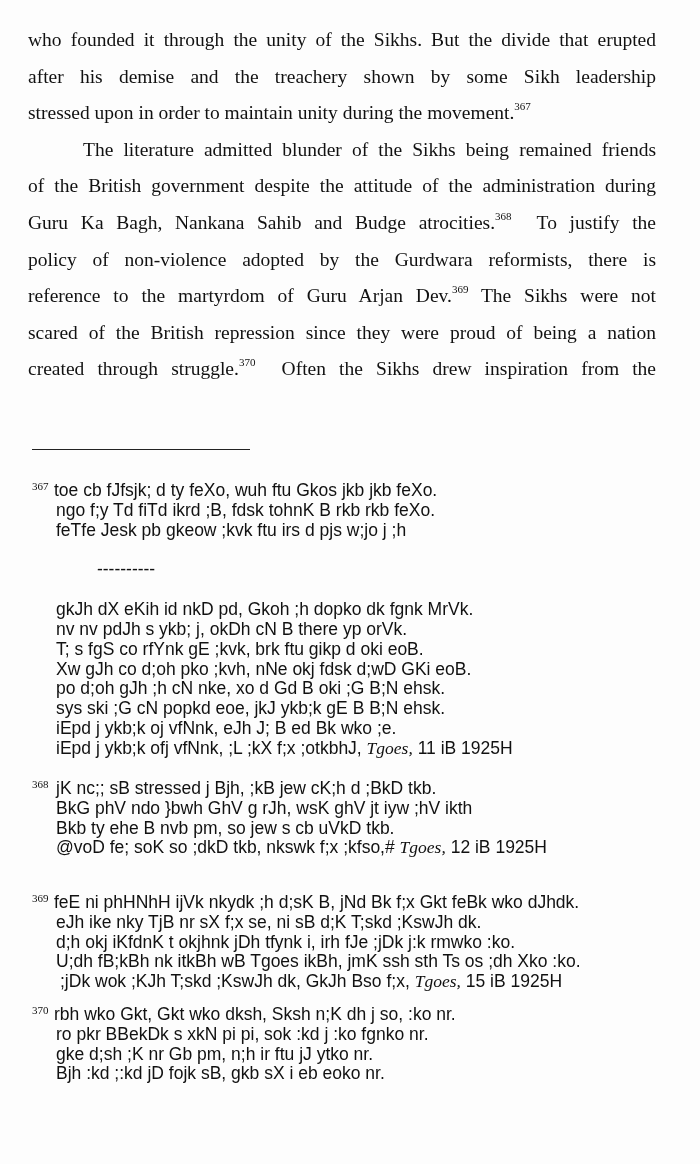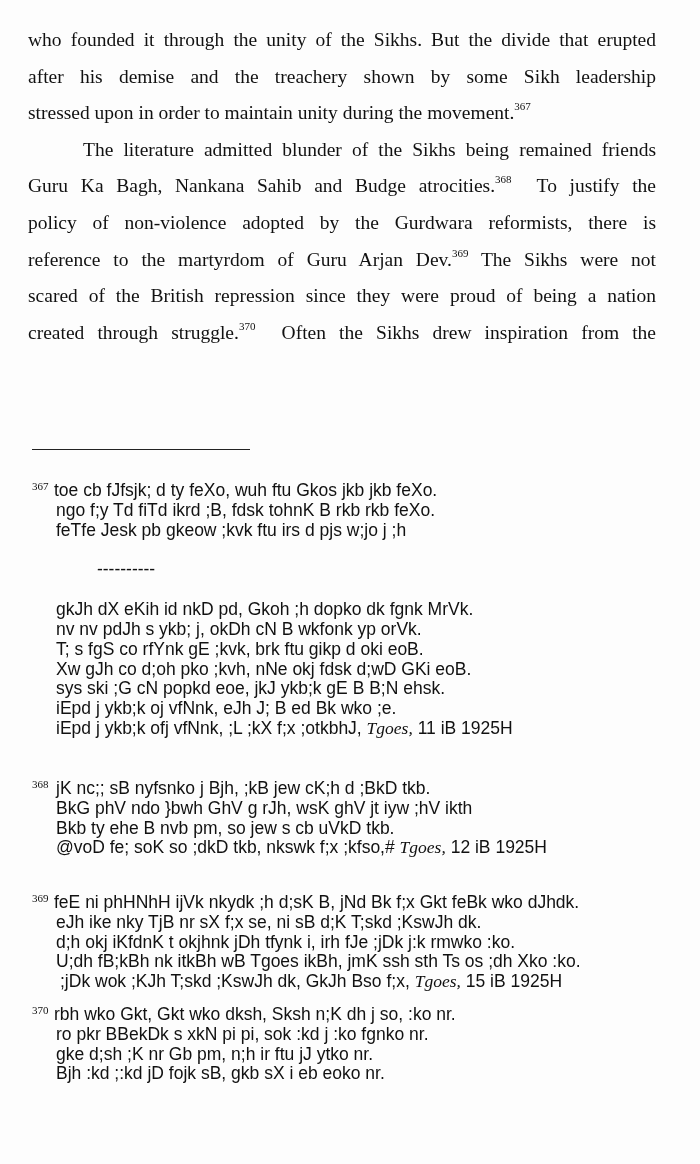--- a/index.html
+++ b/index.html
@@ -97,53 +97,55 @@
 </head>
 <body>
 
 <div class="page">
 
   <div class="body-text" style="top:22px;">
     <span class="line"><span>who founded it through the unity of the Sikhs.  But the divide that erupted</span></span>
     <span class="line"><span>after his demise and the treachery shown by some Sikh leadership</span></span>
     <span class="line last"><span>stressed upon in order to maintain unity during the movement.</span><sup class="fnref">367</sup></span>
     <span class="line indent"><span>The literature admitted blunder of the Sikhs being remained friends</span></span>
+    <span class="line"><span>of the British government despite the attitude of the administration during</span></span>
     <span class="line"><span>Guru Ka Bagh, Nankana Sahib and Budge atrocities.</span><sup class="fnref">368</sup><span style="white-space:pre;">  To justify the</span></span>
     <span class="line"><span>policy of non-violence adopted by the Gurdwara reformists, there is</span></span>
     <span class="line"><span>reference to the martyrdom of Guru Arjan Dev.</span><sup class="fnref">369</sup><span style="white-space:pre;"> The Sikhs were not</span></span>
     <span class="line"><span>scared of the British repression since they were proud of being a nation</span></span>
     <span class="line"><span>created through struggle.</span><sup class="fnref">370</sup><span style="white-space:pre;">  Often the Sikhs drew inspiration from the</span></span>
   </div>
 
   <div class="rule"></div>
 
   <div class="footnote" style="top:481px;">
     <span class="fn-num">367</span>
     <div class="fn-lines">
       <span class="fn-line">toe cb fJfsjk; d ty feXo, wuh ftu Gkos jkb jkb feXo.</span>
       <span class="fn-line continuation">ngo f;y Td fiTd ikrd ;B, fdsk tohnK B rkb rkb feXo.</span>
       <span class="fn-line continuation">feTfe Jesk pb gkeow ;kvk ftu irs d pjs w;jo j ;h</span>
       <div class="fn-line dash-row">
         <span>-</span><span>-</span><span>-</span><span>-</span><span>-</span><span>-</span><span>-</span><span>-</span><span>-</span><span>-</span>
       </div>
       <span class="fn-line" style="height:40px;"></span>
       <span class="fn-line continuation">gkJh dX eKih id nkD pd, Gkoh ;h dopko dk fgnk MrVk.</span>
-      <span class="fn-line continuation">nv nv pdJh s ykb; j, okDh cN B wkfonk yp orVk.</span>
+      <span class="fn-line continuation">nv nv pdJh s ykb; j, okDh cN B there yp orVk.</span>
       <span class="fn-line continuation">T; s fgS co rfYnk gE ;kvk, brk ftu gikp d oki eoB.</span>
       <span class="fn-line continuation">Xw gJh co d;oh pko ;kvh, nNe okj fdsk d;wD GKi eoB.</span>
+      <span class="fn-line continuation">po d;oh gJh ;h cN nke, xo d Gd B oki ;G B;N ehsk.</span>
       <span class="fn-line continuation">sys ski ;G cN popkd eoe, jkJ ykb;k gE B B;N ehsk.</span>
       <span class="fn-line continuation">iEpd j ykb;k oj vfNnk, eJh J; B ed Bk wko ;e.</span>
       <span class="fn-line continuation"><span>iEpd j ykb;k ofj vfNnk, ;L ;kX f;x ;otkbhJ,</span> <span class="ital">Tgoes,</span> <span>11 iB 1925H</span></span>
     </div>
   </div>
 
   <div class="footnote" style="top:779px;">
     <span class="fn-num">368</span>
     <div class="fn-lines">
-      <span class="fn-line continuation">jK nc;; sB nyfsnko j Bjh, ;kB jew cK;h d ;BkD tkb.</span>
+      <span class="fn-line continuation">jK nc;; sB stressed j Bjh, ;kB jew cK;h d ;BkD tkb.</span>
       <span class="fn-line continuation">BkG phV ndo }bwh GhV g rJh, wsK ghV jt iyw ;hV ikth</span>
       <span class="fn-line continuation">Bkb ty ehe B nvb pm, so jew s cb uVkD tkb.</span>
       <span class="fn-line continuation"><span>@voD fe; soK so ;dkD tkb, nkswk f;x ;kfso,#</span> <span class="ital">Tgoes,</span> <span>12 iB 1925H</span></span>
     </div>
   </div>
 
   <div class="footnote" style="top:893px;">
     <span class="fn-num">369</span>
     <div class="fn-lines">
       <span class="fn-line">feE ni phHNhH ijVk nkydk ;h d;sK B, jNd Bk f;x Gkt feBk wko dJhdk.</span>

